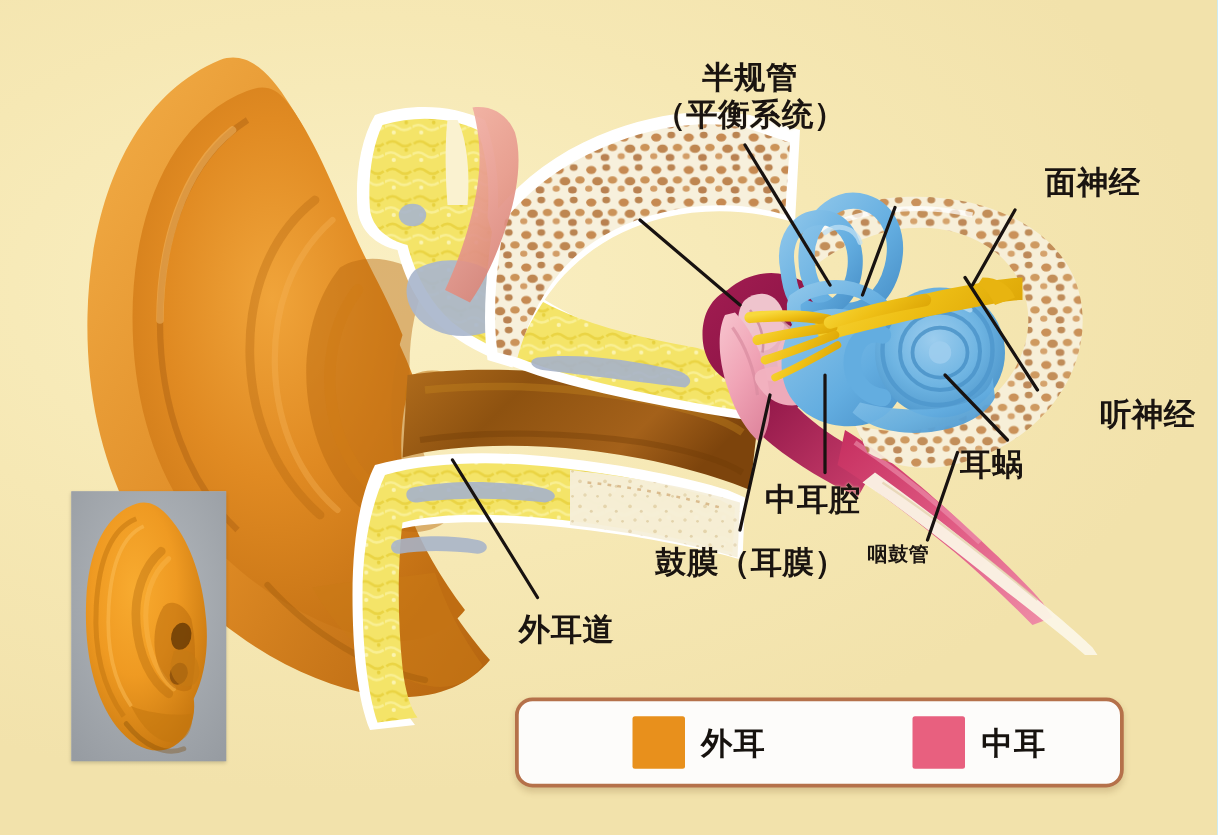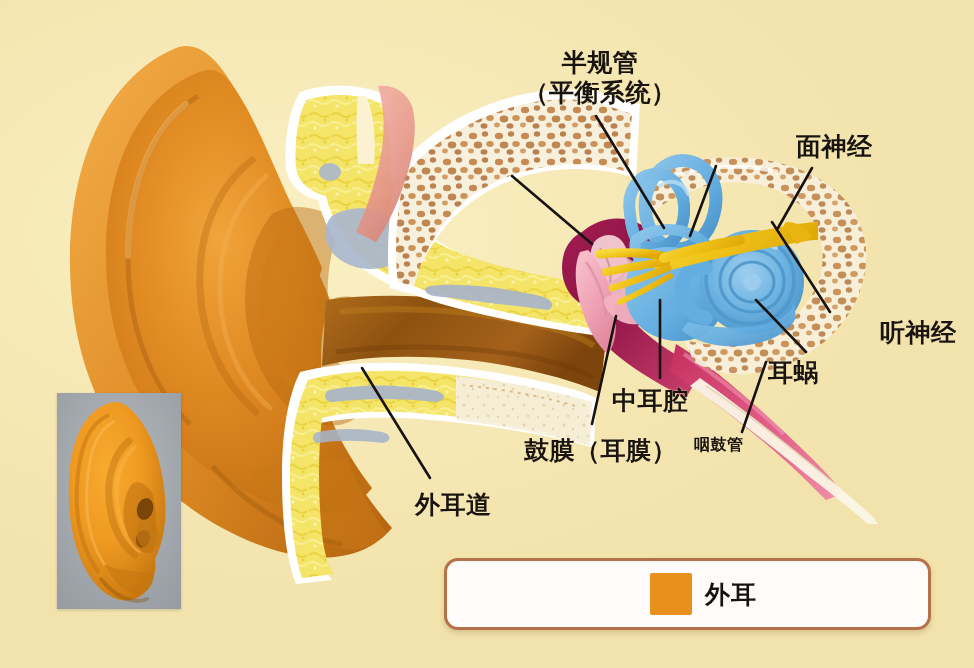--- a/index.html
+++ b/index.html
@@ -34,21 +34,21 @@
     color: #1a1410;
     font-weight: 700;
     line-height: 1.18;
     white-space: pre;
     letter-spacing: 0.5px;
     text-shadow: 0 0 2px rgba(247,234,184,0.9);
   }
   
   #legend {
     position: absolute;
-    left: 444px;
+    left: 412px;
     top: 558px;
     width: 487px;
     height: 72px;
     background: #fdfcfa;
     border: 3px solid #b5714a;
     border-radius: 14px;
     box-shadow: 0 3px 5px rgba(120,80,40,0.22);
     display: flex;
     align-items: center;
     justify-content: space-around;
@@ -394,21 +394,21 @@
       <line x1="742" y1="432" x2="766" y2="362"></line>
       <line x1="430" y1="478" x2="362" y2="368"></line>
     </g>
   </svg>
 
   <div class="label" style="left:500px; top:48px; width:200px; text-align:center; font-size:25px;">半规管
 （平衡系统）</div>
 
 
 
-  <div class="label" style="left:796px; top:132px; font-size:25px;">面神经</div>
+  <div class="label" style="left:836px; top:132px; font-size:25px;">面神经</div>
 
   <div class="label" style="left:880px; top:318px; font-size:25px;">听神经</div>
 
   <div class="label" style="left:768px; top:358px; font-size:25px;">耳蜗</div>
 
   <div class="label" style="left:612px; top:386px; font-size:25px;">中耳腔</div>
 
   <div class="label" style="left:524px; top:436px; font-size:25px;">鼓膜（耳膜）</div>
 
   <div class="label" style="left:694px; top:436px; font-size:16px;">咽鼓管</div>
@@ -455,15 +455,19 @@
 
       <path d="M44,186 C58,204 76,212 90,206" stroke="#7d4a06" stroke-width="4" fill="none" opacity="0.35" stroke-linecap="round"></path>
     </svg>
   </div>
 
   <div id="legend">
     <div class="legend-item">
       <span class="swatch" style="background:#e8901c;"></span>
       <span class="legend-label">外耳</span>
     </div>
+    <div class="legend-item">
+      <span class="swatch" style="background:#e8607f;"></span>
+      <span class="legend-label">中耳</span>
+    </div>
   </div>
 
 </div>
 
 </body></html>

